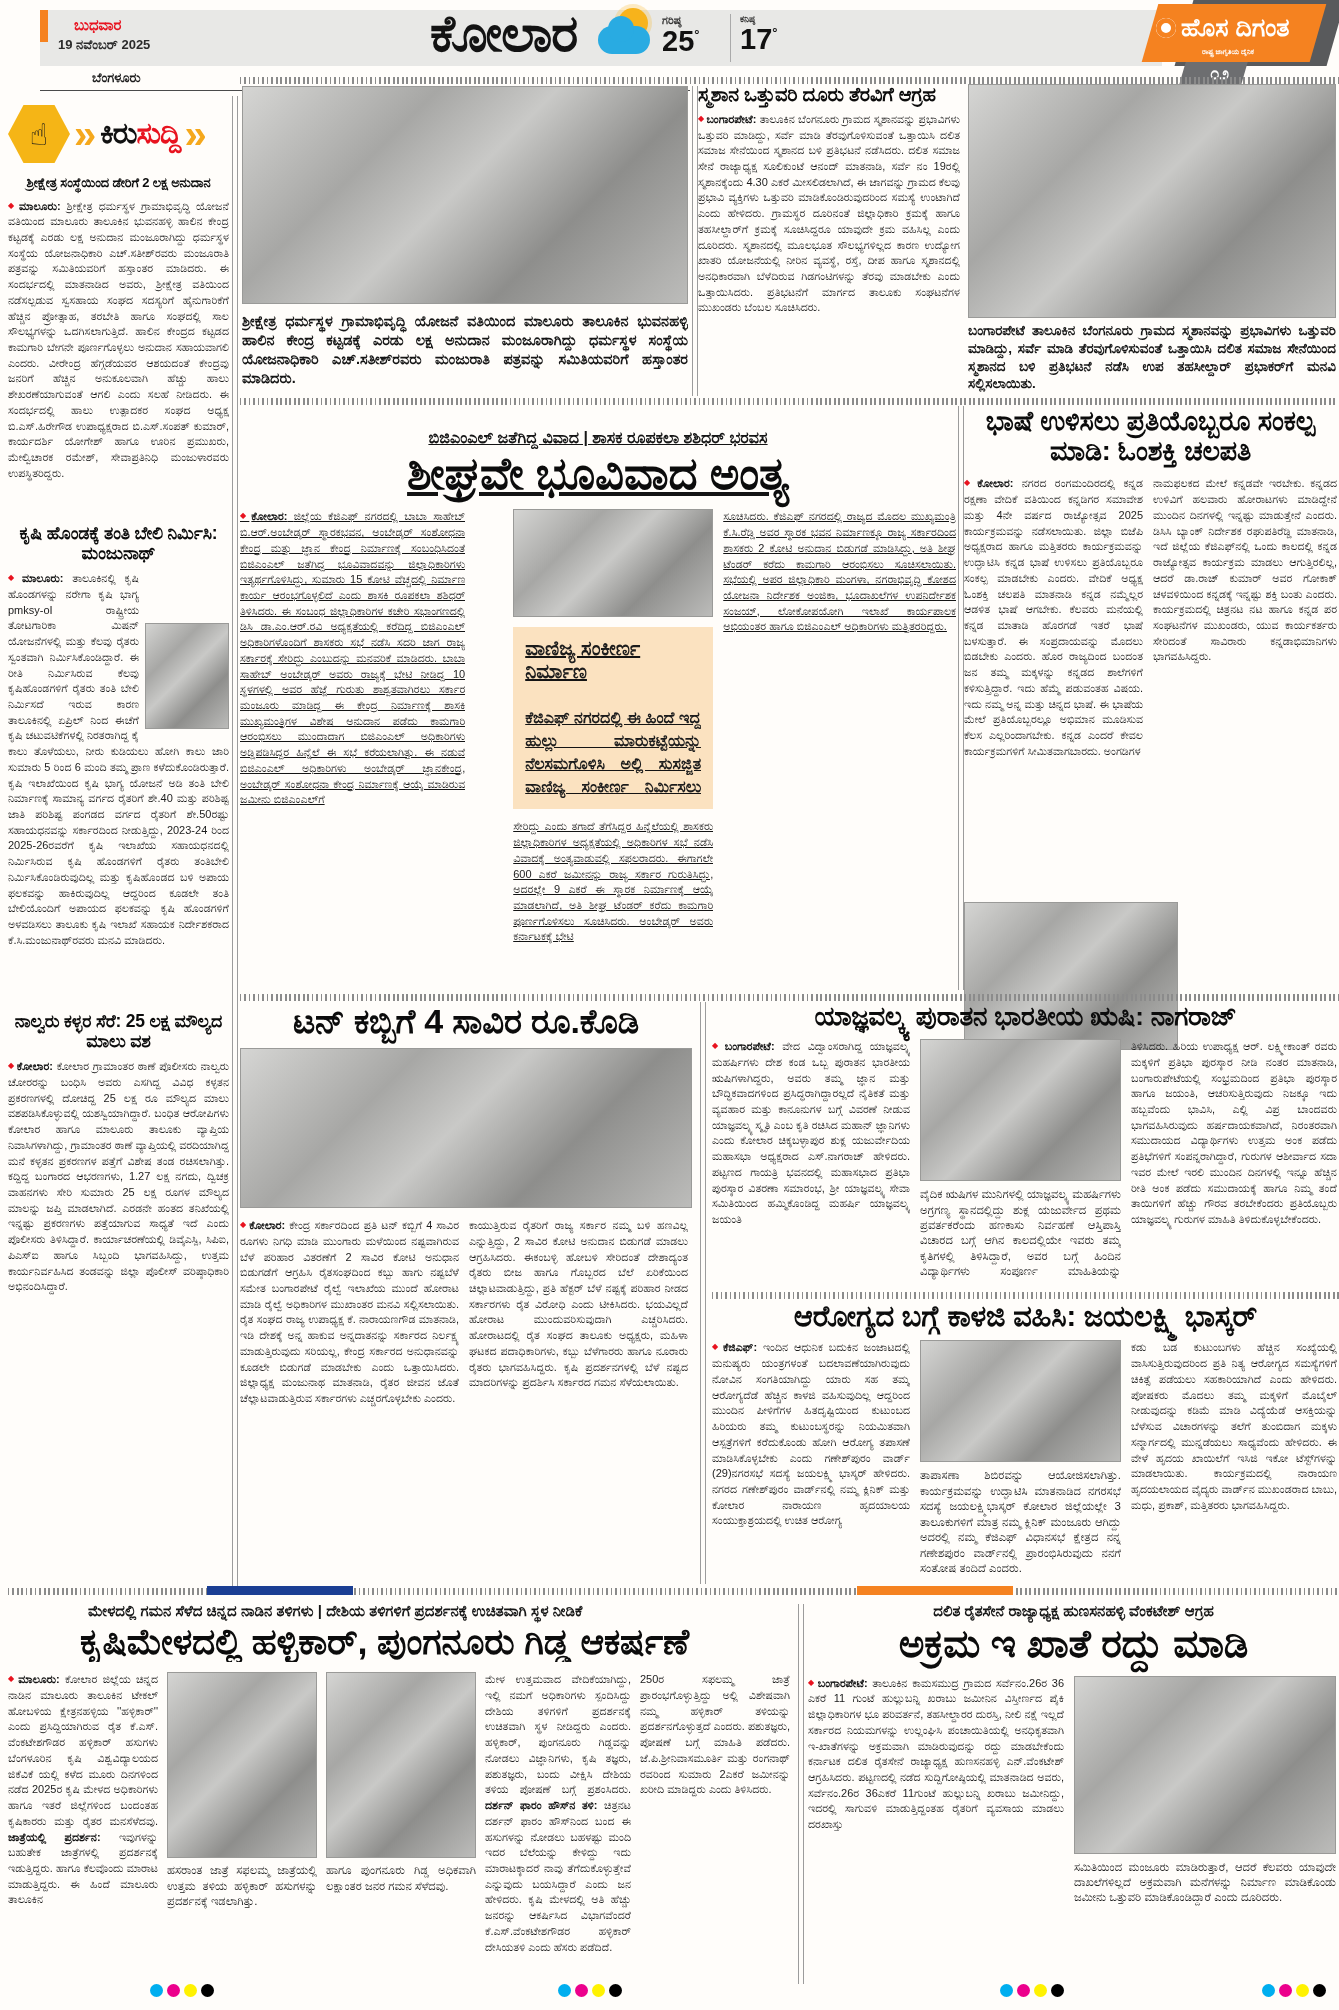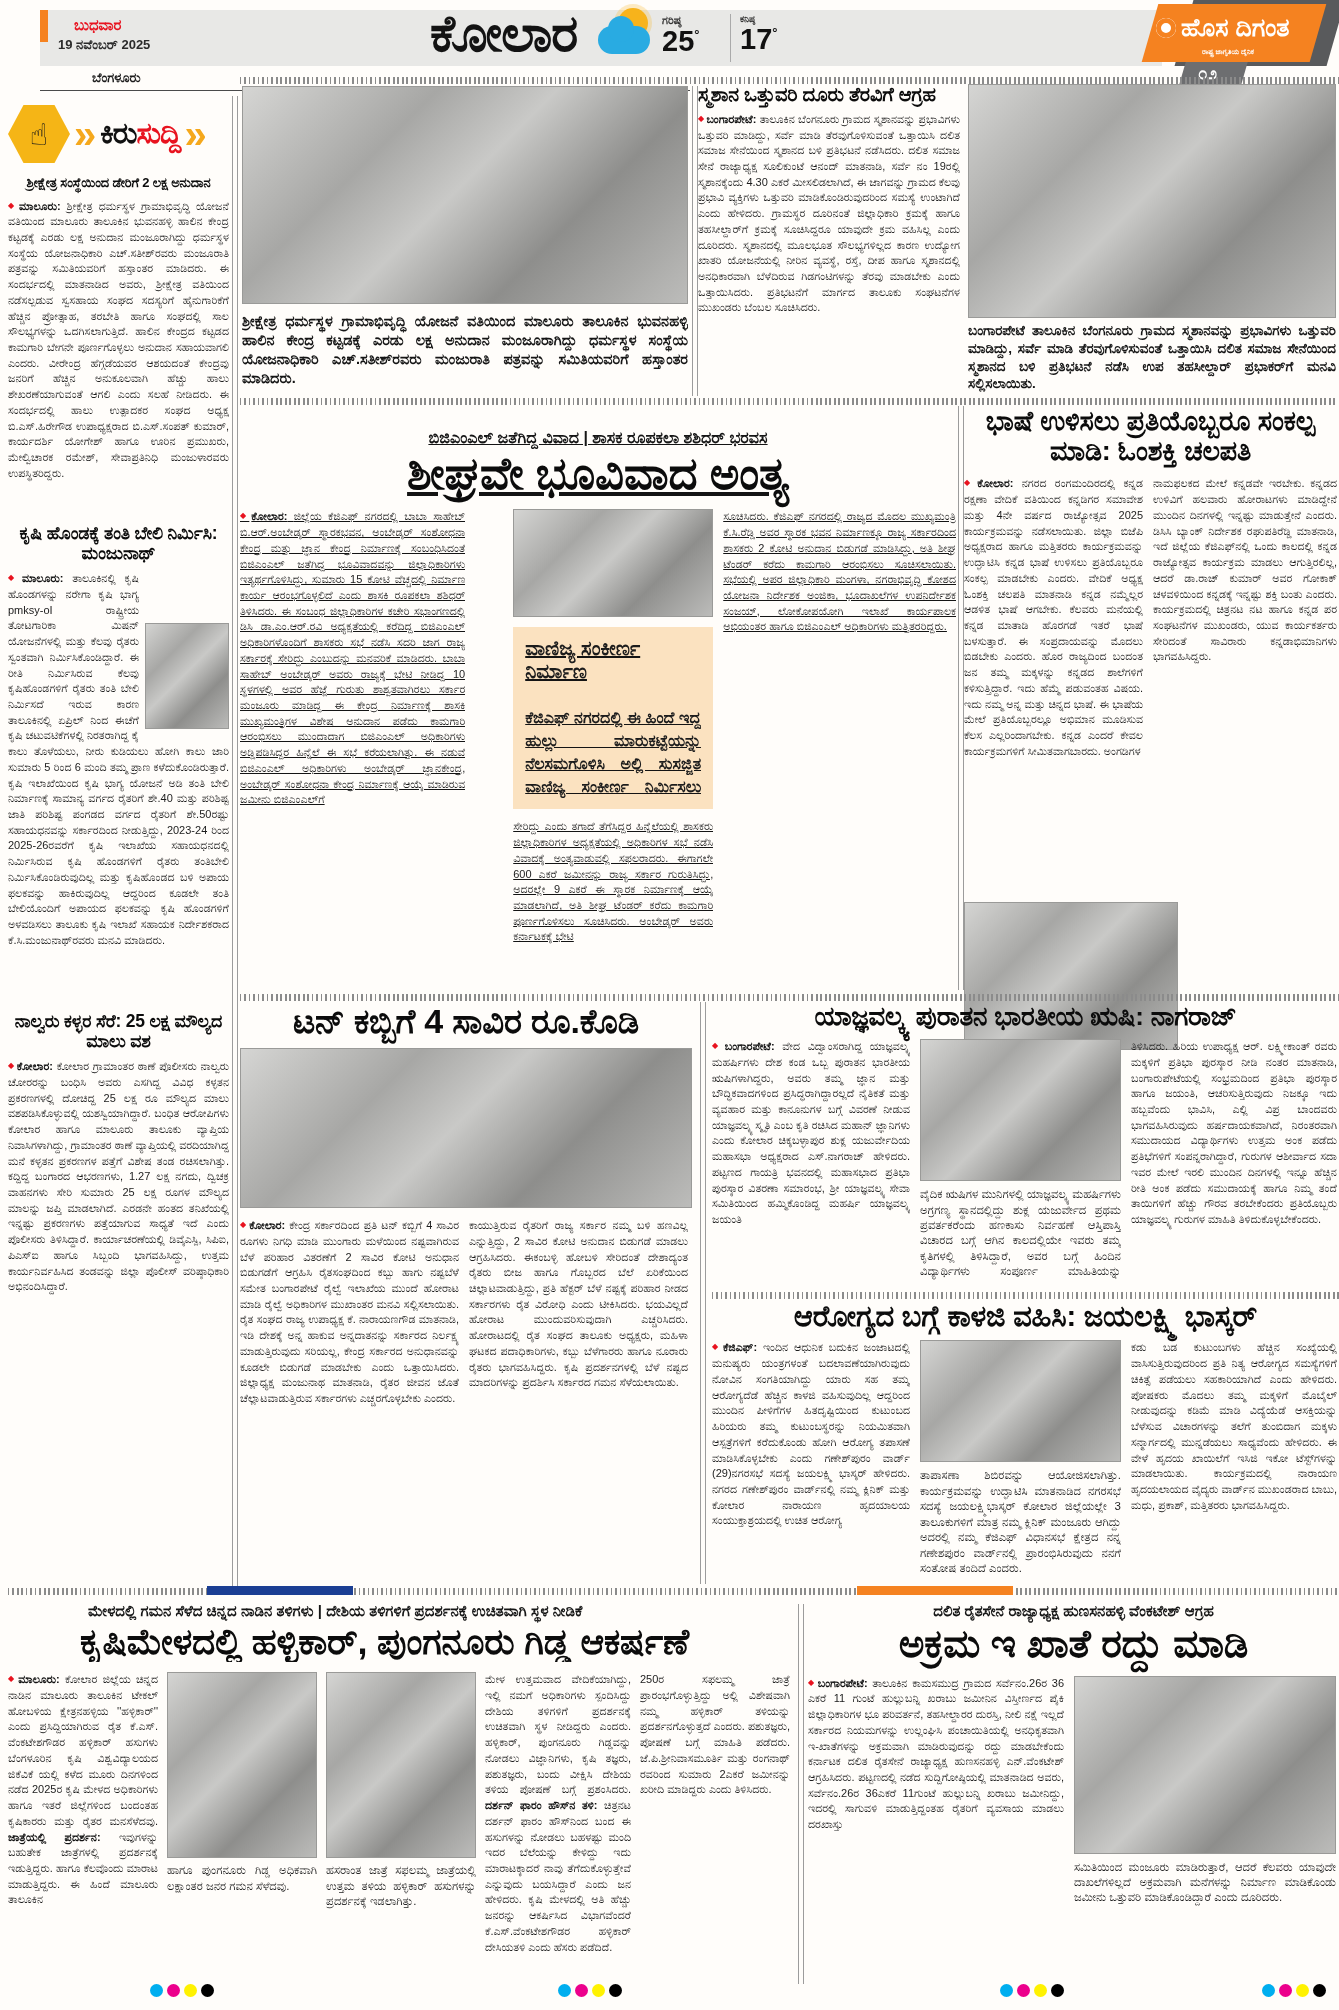--- a/index.html
+++ b/index.html
@@ -57,21 +57,21 @@
 
     <div class="abs" style="left:1148px;top:0;width:191px;height:92px;">
       <div class="abs skew" style="left:36px;top:0;width:152px;height:66px;background:#595a5c;"></div>
       <div class="abs skew" style="left:2px;top:4px;width:168px;height:58px;background:#f58220;"></div>
       <div class="abs" style="left:8px;top:8px;width:170px;height:40px;display:flex;align-items:center;gap:5px;">
         <span style="width:20px;height:20px;border-radius:50%;background:#fff;display:inline-block;box-shadow:inset 0 0 0 5px #f58220, inset 0 0 0 9px #fff;"></span>
         <span style="font-size:25px;font-weight:900;color:#fff;white-space:nowrap;">ಹೊಸ ದಿಗಂತ</span>
       </div>
       <div class="abs" style="left:54px;top:48px;font-size:7px;font-weight:bold;color:#fff;">ರಾಷ್ಟ್ರ ಜಾಗೃತಿಯ ದೈನಿಕ</div>
       <div class="abs skew" style="left:34px;top:62px;width:62px;height:26px;background:#6d6e70;"></div>
-      <div class="abs" style="left:50px;top:64px;font-size:17px;font-weight:bold;color:#fff;">೦೨</div>
+      <div class="abs" style="left:62px;top:64px;font-size:17px;font-weight:bold;color:#fff;">೦೨</div>
     </div>
   </div>
 
   <div class="abs" style="left:40px;top:90px;width:650px;border-top:1.5px solid #4a4a4a;"></div>
   <div class="abs dotrule" style="left:240px;top:77px;width:1099px;"></div>
 
   <div class="abs" style="left:8px;top:98px;width:224px;height:72px;display:flex;align-items:center;gap:4px;">
     <div class="hexagon">
         <span>☝</span>
       </div>
@@ -213,25 +213,25 @@
     <div class="hl" style="font-size:36px;text-align:left;padding-left:72px;margin-top:2px;white-space:nowrap;overflow:hidden;">ಕೃಷಿಮೇಳದಲ್ಲಿ ಹಳ್ಳಿಕಾರ್, ಪುಂಗನೂರು ಗಿಡ್ಡ ಆಕರ್ಷಣೆ</div>
     <div class="colrow" style="margin-top:10px;gap:9px;">
       <div class="body-txt" style="width:150px;height:306px;">
         <span class="bullet">◆</span><span class="dl">ಮಾಲೂರು:</span>
         <span>ಕೋಲಾರ ಜಿಲ್ಲೆಯ ಚಿನ್ನದ ನಾಡಿನ ಮಾಲೂರು ತಾಲೂಕಿನ ಟೇಕಲ್ ಹೋಬಳಿಯ ಕ್ಷೇತ್ರನಹಳ್ಳಿಯ ''ಹಳ್ಳಿಕಾರ್'' ಎಂದು ಪ್ರಸಿದ್ದಿಯಾಗಿರುವ ರೈತ ಕೆ.ಎಸ್. ವೆಂಕಟೇಶಗೌಡರ ಹಳ್ಳಿಕಾರ್ ಹಸುಗಳು ಬೆಂಗಳೂರಿನ ಕೃಷಿ ವಿಶ್ವವಿದ್ಯಾಲಯದ ಜಿಕೆವಿಕೆ ಯಲ್ಲಿ ಕಳೆದ ಮೂರು ದಿನಗಳಿಂದ ನಡೆದ 2025ರ ಕೃಷಿ ಮೇಳದ ಅಧಿಕಾರಿಗಳು ಹಾಗೂ ಇತರೆ ಜಿಲ್ಲೆಗಳಿಂದ ಬಂದಂತಹ ಕೃಷಿಕಾರರು ಮತ್ತು ರೈತರ ಮನಸೆಳೆದವು.</span>
         <span class="dl">ಜಾತ್ರೆಯಲ್ಲಿ ಪ್ರದರ್ಶನ:</span>
         <span>ಇವುಗಳನ್ನು ಬಹುತೇಕ ಜಾತ್ರೆಗಳಲ್ಲಿ ಪ್ರದರ್ಶನಕ್ಕೆ ಇಡುತ್ತಿದ್ದರು. ಹಾಗೂ ಕೆಲವೊಂದು ಮಾರಾಟ ಮಾಡುತ್ತಿದ್ದರು. ಈ ಹಿಂದೆ ಮಾಲೂರು ತಾಲೂಕಿನ</span>
       </div>
       <div style="width:150px;">
         <div class="ph" style="width:150px;height:186px;"></div>
-        <div class="capn" style="margin-top:5px;height:112px;">ಹಾಗೂ ಪುಂಗನೂರು ಗಿಡ್ಡ ಅಧಿಕವಾಗಿ ಲಕ್ಷಾಂತರ ಜನರ ಗಮನ ಸೆಳೆದವು.</div>
+        <div class="capn" style="margin-top:5px;height:112px;">ಹಸರಾಂತ ಜಾತ್ರೆ ಸಫಲಮ್ಮ ಜಾತ್ರೆಯಲ್ಲಿ ಉತ್ತಮ ತಳಿಯ ಹಳ್ಳಿಕಾರ್ ಹಸುಗಳನ್ನು ಪ್ರದರ್ಶನಕ್ಕೆ ಇಡಲಾಗಿತ್ತು.</div>
       </div>
       <div style="width:150px;">
         <div class="ph" style="width:150px;height:186px;"></div>
-        <div class="capn" style="margin-top:5px;height:112px;">ಹಸರಾಂತ ಜಾತ್ರೆ ಸಫಲಮ್ಮ ಜಾತ್ರೆಯಲ್ಲಿ ಉತ್ತಮ ತಳಿಯ ಹಳ್ಳಿಕಾರ್ ಹಸುಗಳನ್ನು ಪ್ರದರ್ಶನಕ್ಕೆ ಇಡಲಾಗಿತ್ತು.</div>
+        <div class="capn" style="margin-top:5px;height:112px;">ಹಾಗೂ ಪುಂಗನೂರು ಗಿಡ್ಡ ಅಧಿಕವಾಗಿ ಲಕ್ಷಾಂತರ ಜನರ ಗಮನ ಸೆಳೆದವು.</div>
       </div>
       <div class="body-txt" style="width:146px;height:306px;">
         <span>ಮೇಳ ಉತ್ತಮವಾದ ವೇದಿಕೆಯಾಗಿದ್ದು, ಇಲ್ಲಿ ನಮಗೆ ಅಧಿಕಾರಿಗಳು ಸ್ಪಂದಿಸಿದ್ದು ದೇಶಿಯ ತಳಿಗಳಿಗೆ ಪ್ರದರ್ಶನಕ್ಕೆ ಉಚಿತವಾಗಿ ಸ್ಥಳ ನೀಡಿದ್ದರು ಎಂದರು. ಹಳ್ಳಿಕಾರ್, ಪುಂಗನೂರು ಗಿಡ್ಡವನ್ನು ನೋಡಲು ವಿಜ್ಞಾನಿಗಳು, ಕೃಷಿ ತಜ್ಞರು, ಪಶುತಜ್ಞರು, ಬಂದು ವೀಕ್ಷಿಸಿ ದೇಶಿಯ ತಳಿಯ ಪೋಷಣೆ ಬಗ್ಗೆ ಪ್ರಶಂಸಿದರು.</span>
         <span class="dl">ದರ್ಶನ್ ಫಾರಂ ಹೌಸ್‌ನ ತಳಿ:</span>
         <span>ಚಿತ್ರನಟ ದರ್ಶನ್ ಫಾರಂ ಹೌಸ್‌ನಿಂದ ಬಂದ ಈ ಹಸುಗಳನ್ನು ನೋಡಲು ಬಹಳಷ್ಟು ಮಂದಿ ಇದರ ಬೆಲೆಯನ್ನು ಕೇಳಿದ್ದು ಇದು ಮಾರಾಟಕ್ಕಾದರೆ ನಾವು ತೆಗೆದುಕೊಳ್ಳುತ್ತೇವೆ ಎನ್ನುವುದು ಬಯಸಿದ್ದಾರೆ ಎಂದು ಜನ ಹೇಳಿದರು. ಕೃಷಿ ಮೇಳದಲ್ಲಿ ಅತಿ ಹೆಚ್ಚು ಜನರನ್ನು ಆಕರ್ಷಿಸಿದ ವಿಭಾಗವೆಂದರೆ ಕೆ.ಎಸ್.ವೆಂಕಟೇಶಗೌಡರ ಹಳ್ಳಿಕಾರ್ ದೇಸಿಯತಳಿ ಎಂದು ಹೆಸರು ಪಡೆದಿದೆ.</span>
       </div>
       <div class="body-txt" style="width:150px;height:306px;">250ರ ಸಫಲಮ್ಮ ಜಾತ್ರೆ ಪ್ರಾರಂಭಗೊಳ್ಳುತ್ತಿದ್ದು ಅಲ್ಲಿ ವಿಶೇಷವಾಗಿ ನಮ್ಮ ಹಳ್ಳಿಕಾರ್ ತಳಿಯನ್ನು ಪ್ರದರ್ಶನಗೊಳ್ಳುತ್ತದೆ ಎಂದರು. ಪಶುತಜ್ಞರು, ಪೋಷಣೆ ಬಗ್ಗೆ ಮಾಹಿತಿ ಪಡೆದರು. ಜೆ.ಪಿ.ಶ್ರೀನಿವಾಸಮೂರ್ತಿ ಮತ್ತು ರಂಗನಾಥ್ ರವರಿಂದ ಸುಮಾರು 2ಎಕರೆ ಜಮೀನನ್ನು ಖರೀದಿ ಮಾಡಿದ್ದರು ಎಂದು ತಿಳಿಸಿದರು.</div>
     </div>
   </div>
 

